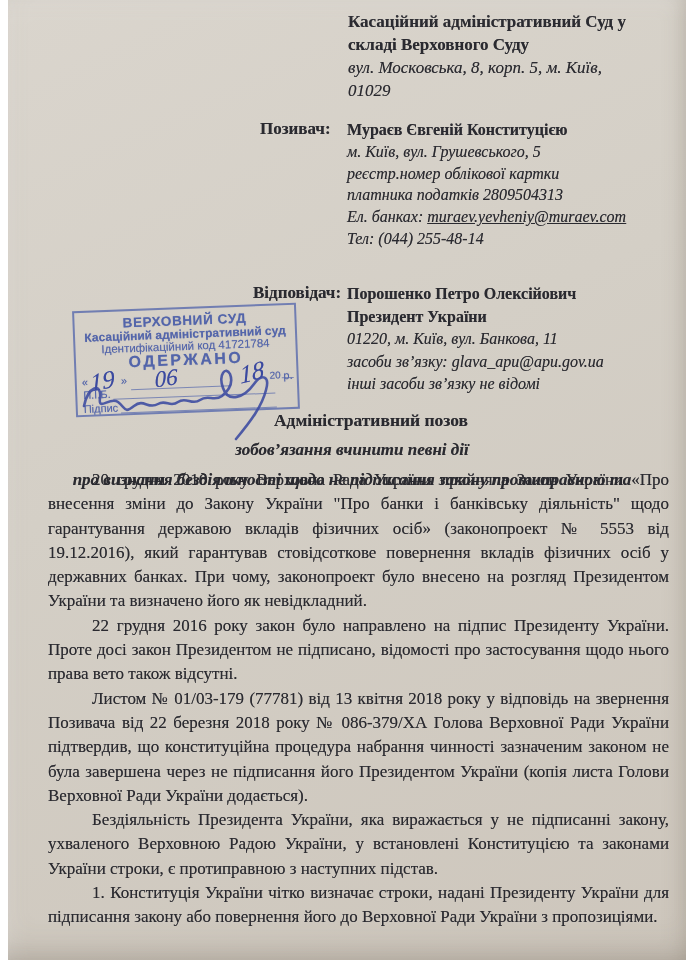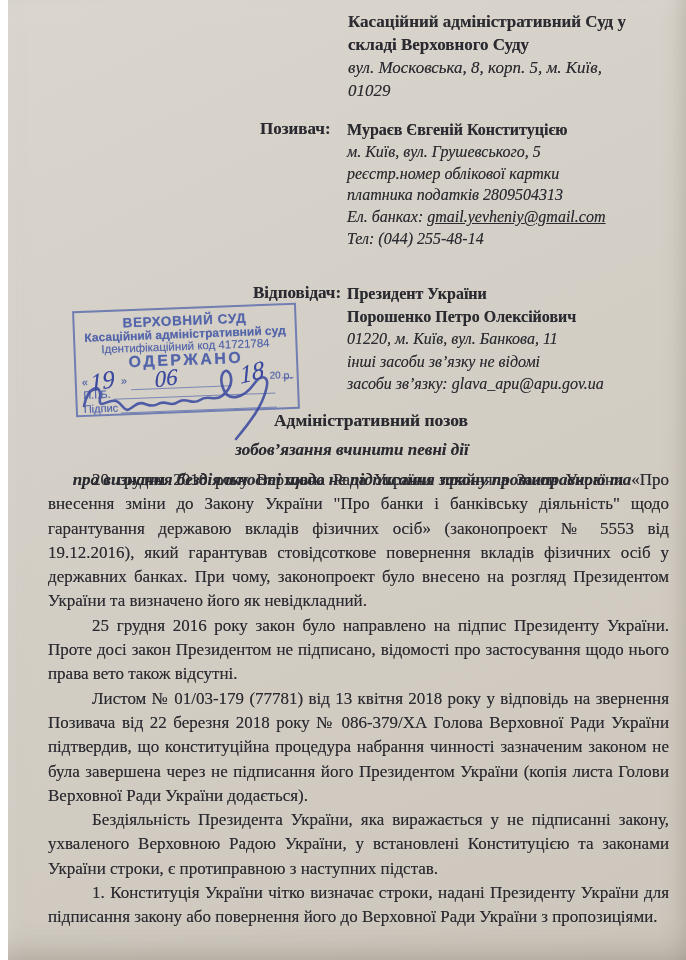--- a/index.html
+++ b/index.html
@@ -96,31 +96,31 @@
     <div class="i">вул. Московська, 8, корп. 5, м. Київ,</div>
     <div class="i">01029</div>
   </div>
 
   <div class="party-label label-plaintiff">Позивач:</div>
   <div class="party-vals vals-plaintiff">
     <div class="b">Мураєв Євгеній Конституцією</div>
     <div class="i">м. Київ, вул. Грушевського, 5</div>
     <div class="i">реєстр.номер облікової картки</div>
     <div class="i">платника податків 2809504313</div>
-    <div class="i"><span>Ел. банках: </span><span class="u">gmail.yevheniy@gmail.com</span></div>
+    <div class="i"><span>Ел. банках: </span><span class="u">muraev.yevheniy@muraev.com</span></div>
     <div class="i">Тел: (044) 255-48-14</div>
   </div>
 
   <div class="party-label label-defendant">Відповідач:</div>
   <div class="party-vals vals-defendant">
+    <div class="b">Порошенко Петро Олексійович</div>
     <div class="b">Президент України</div>
-    <div class="b">Порошенко Петро Олексійович</div>
     <div class="i">01220, м. Київ, вул. Банкова, 11</div>
+    <div class="i">засоби зв’язку: glava_apu@apu.gov.ua</div>
     <div class="i">інші засоби зв’язку не відомі</div>
-    <div class="i">засоби зв’язку: glava_apu@apu.gov.ua</div>
   </div>
 
   <div class="stamp">
     <div class="c st-l1">ВЕРХОВНИЙ СУД</div>
     <div class="c st-l2">Касаційний адміністративний суд</div>
     <div class="c st-l3">Ідентифікаційний код 41721784</div>
     <div class="c st-rcv">ОДЕРЖАНО</div>
 
     <span class="q-open">«</span>
     <span class="q-close">»</span>
@@ -145,19 +145,19 @@
   </svg>
 
   <div class="doc-title">Адміністративний позов</div>
   <div class="doc-subtitle">
     <div>зобов’язання вчинити певні дії</div>
     <div>про визнання бездіяльності щодо не підписання закону протиправною та</div>
   </div>
 
   <div class="body-text">
     <p>20 грудня 2016 року Верховна Рада України прийняла Закон України «Про внесення зміни до Закону України "Про банки і банківську діяльність" щодо гарантування державою вкладів фізичних осіб» (законопроект № 5553 від 19.12.2016), який гарантував стовідсоткове повернення вкладів фізичних осіб у державних банках. При чому, законопроект було внесено на розгляд Президентом України та визначено його як невідкладний.</p>
-    <p>25 грудня 2016 року закон було направлено на підпис Президенту України. Проте досі закон Президентом не підписано, відомості про застосування щодо нього права вето також відсутні.</p>
+    <p>22 грудня 2016 року закон було направлено на підпис Президенту України. Проте досі закон Президентом не підписано, відомості про застосування щодо нього права вето також відсутні.</p>
     <p>Листом № 01/03-179 (77781) від 13 квітня 2018 року у відповідь на звернення Позивача від 22 березня 2018 року № 086-379/ХА Голова Верховної Ради України підтвердив, що конституційна процедура набрання чинності зазначеним законом не була завершена через не підписання його Президентом України (копія листа Голови Верховної Ради України додається).</p>
     <p>Бездіяльність Президента України, яка виражається у не підписанні закону, ухваленого Верховною Радою України, у встановлені Конституцією та законами України строки, є протиправною з наступних підстав.</p>
     <p>1. Конституція України чітко визначає строки, надані Президенту України для підписання закону або повернення його до Верховної Ради України з пропозиціями.</p>
   </div>
 
 </div>
 
 </body></html>

